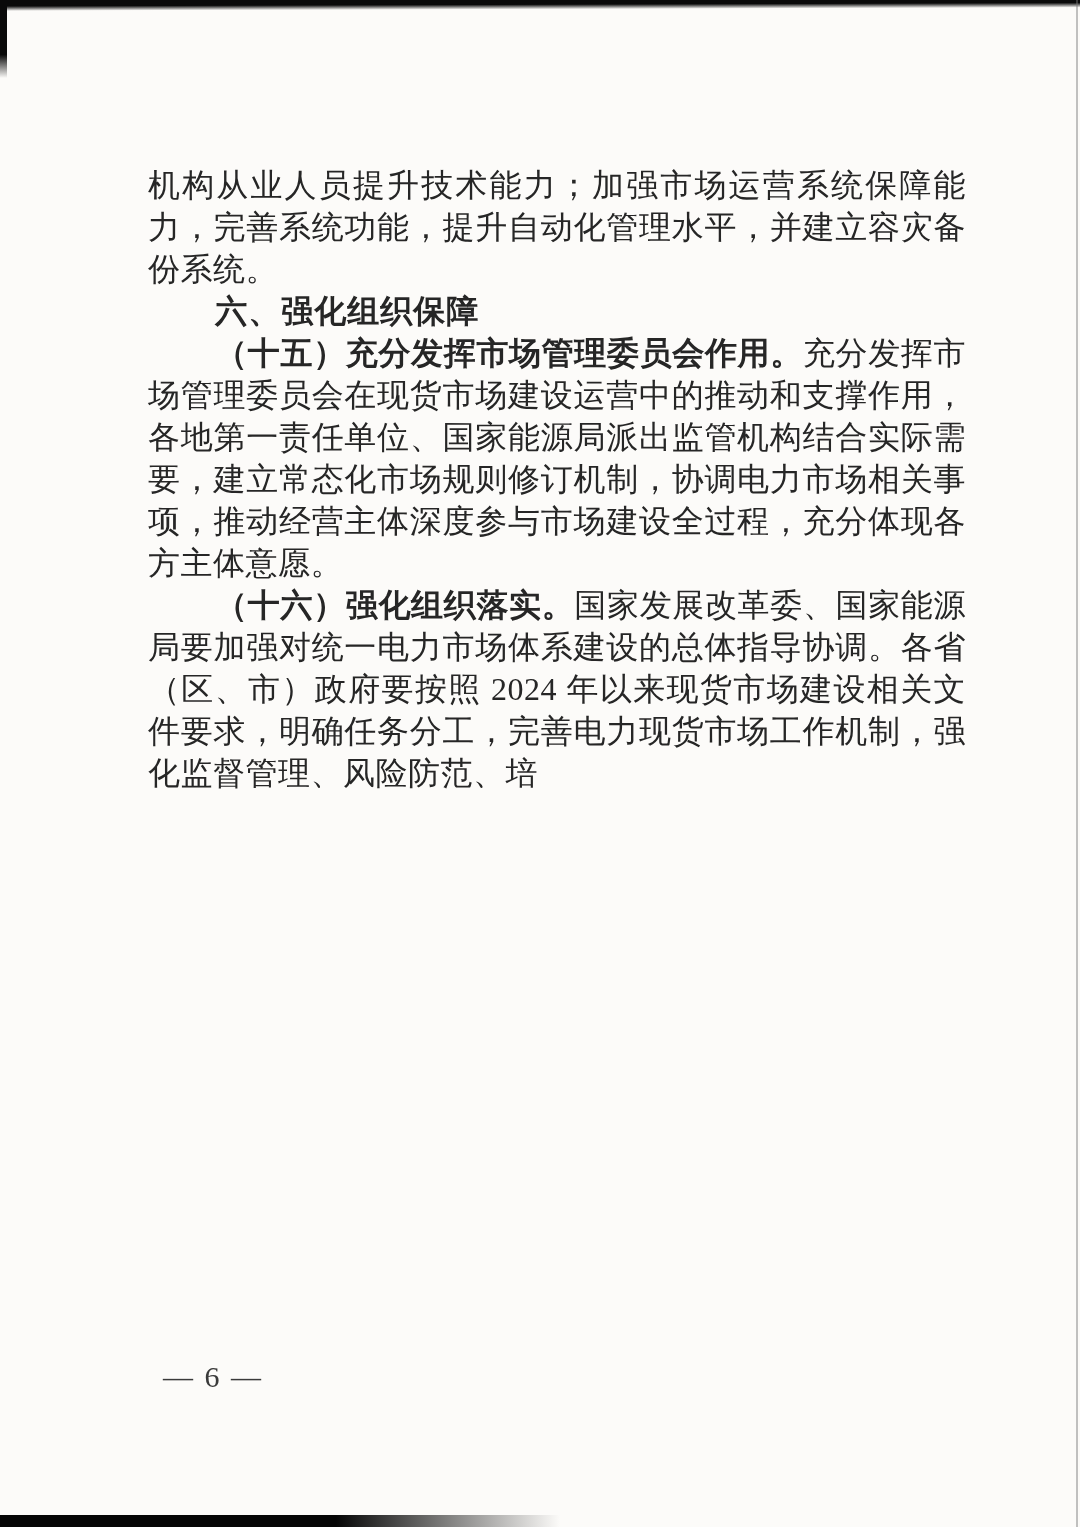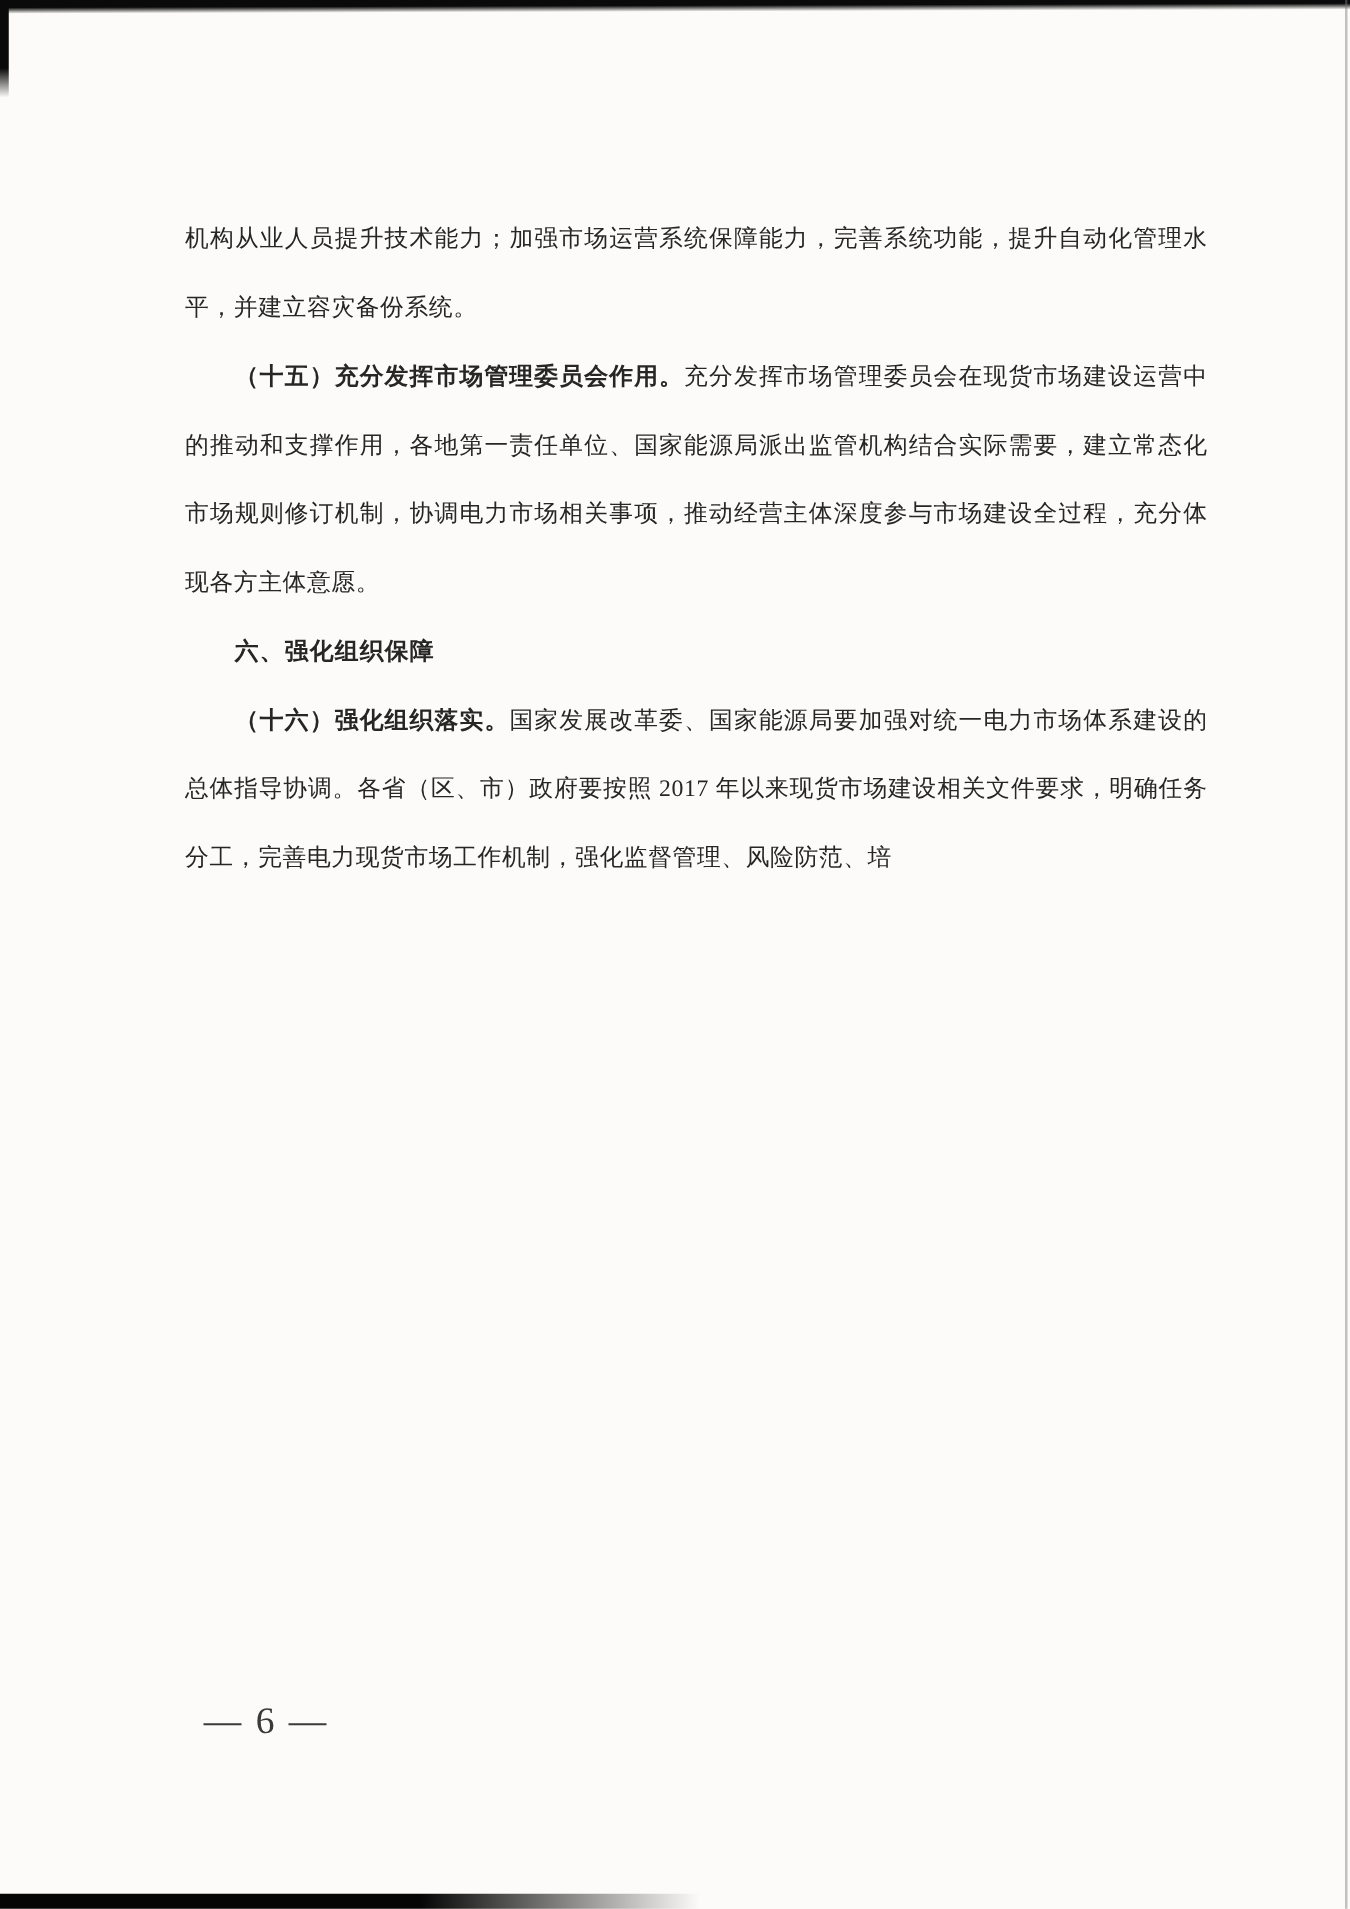--- a/index.html
+++ b/index.html
@@ -48,22 +48,22 @@
   }
   
   .doc-body {
     position: absolute;
     left: 148px;
     top: 164px;
     width: 818px;
   }
   .para {
     margin: 0;
-    font-size: 19px;
-    line-height: 55px;
+    font-size: 32px;
+    line-height: 42px;
     text-align: justify;
     text-justify: inter-character;
     letter-spacing: 0.5px;
   }
   .para.indent {
     text-indent: 2.1em;
   }
   .run { font-weight: 400; }
   .run-b { font-weight: 700; }
   .para.heading .run-b {
@@ -83,18 +83,18 @@
 </head>
 <body>
 
 <div class="scan-edge-top"></div>
 <div class="scan-edge-left"></div>
 <div class="scan-edge-bottom"></div>
 <div class="scan-edge-right"></div>
 
 <main class="doc-body">
     <p class="para"><span class="run">机构从业人员提升技术能力；加强市场运营系统保障能力，完善系统功能，提升自动化管理水平，并建立容灾备份系统。</span></p>
+    <p class="para indent heading"><span class="run-b">六、强化组织保障</span></p>
     <p class="para indent"><span class="run-b">（十五）充分发挥市场管理委员会作用。</span><span class="run">充分发挥市场管理委员会在现货市场建设运营中的推动和支撑作用，各地第一责任单位、国家能源局派出监管机构结合实际需要，建立常态化市场规则修订机制，协调电力市场相关事项，推动经营主体深度参与市场建设全过程，充分体现各方主体意愿。</span></p>
-    <p class="para indent heading"><span class="run-b">六、强化组织保障</span></p>
-    <p class="para indent"><span class="run-b">（十六）强化组织落实。</span><span class="run">国家发展改革委、国家能源局要加强对统一电力市场体系建设的总体指导协调。各省（区、市）政府要按照 2017 年以来现货市场建设相关文件要求，明确任务分工，完善电力现货市场工作机制，强化监督管理、风险防范、培</span></p>
+    <p class="para indent"><span class="run-b">（十六）强化组织落实。</span><span class="run">国家发展改革委、国家能源局要加强对统一电力市场体系建设的总体指导协调。各省（区、市）政府要按照 2024 年以来现货市场建设相关文件要求，明确任务分工，完善电力现货市场工作机制，强化监督管理、风险防范、培</span></p>
   </main>
 
 <div class="page-footer">— 6 —</div>
 
 </body></html>

